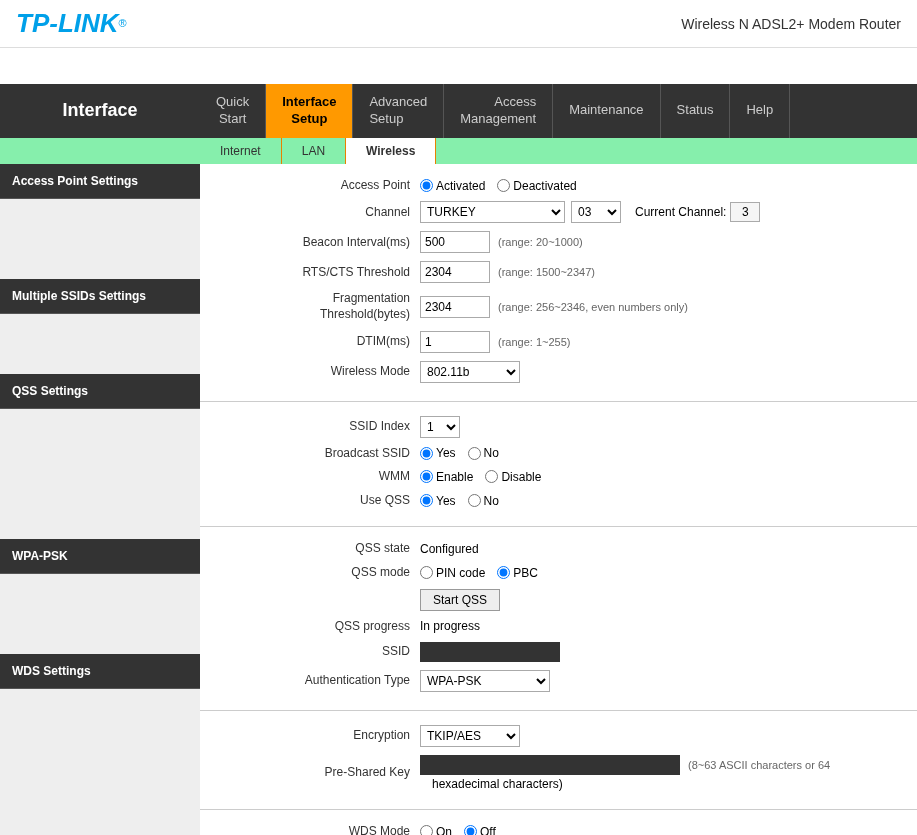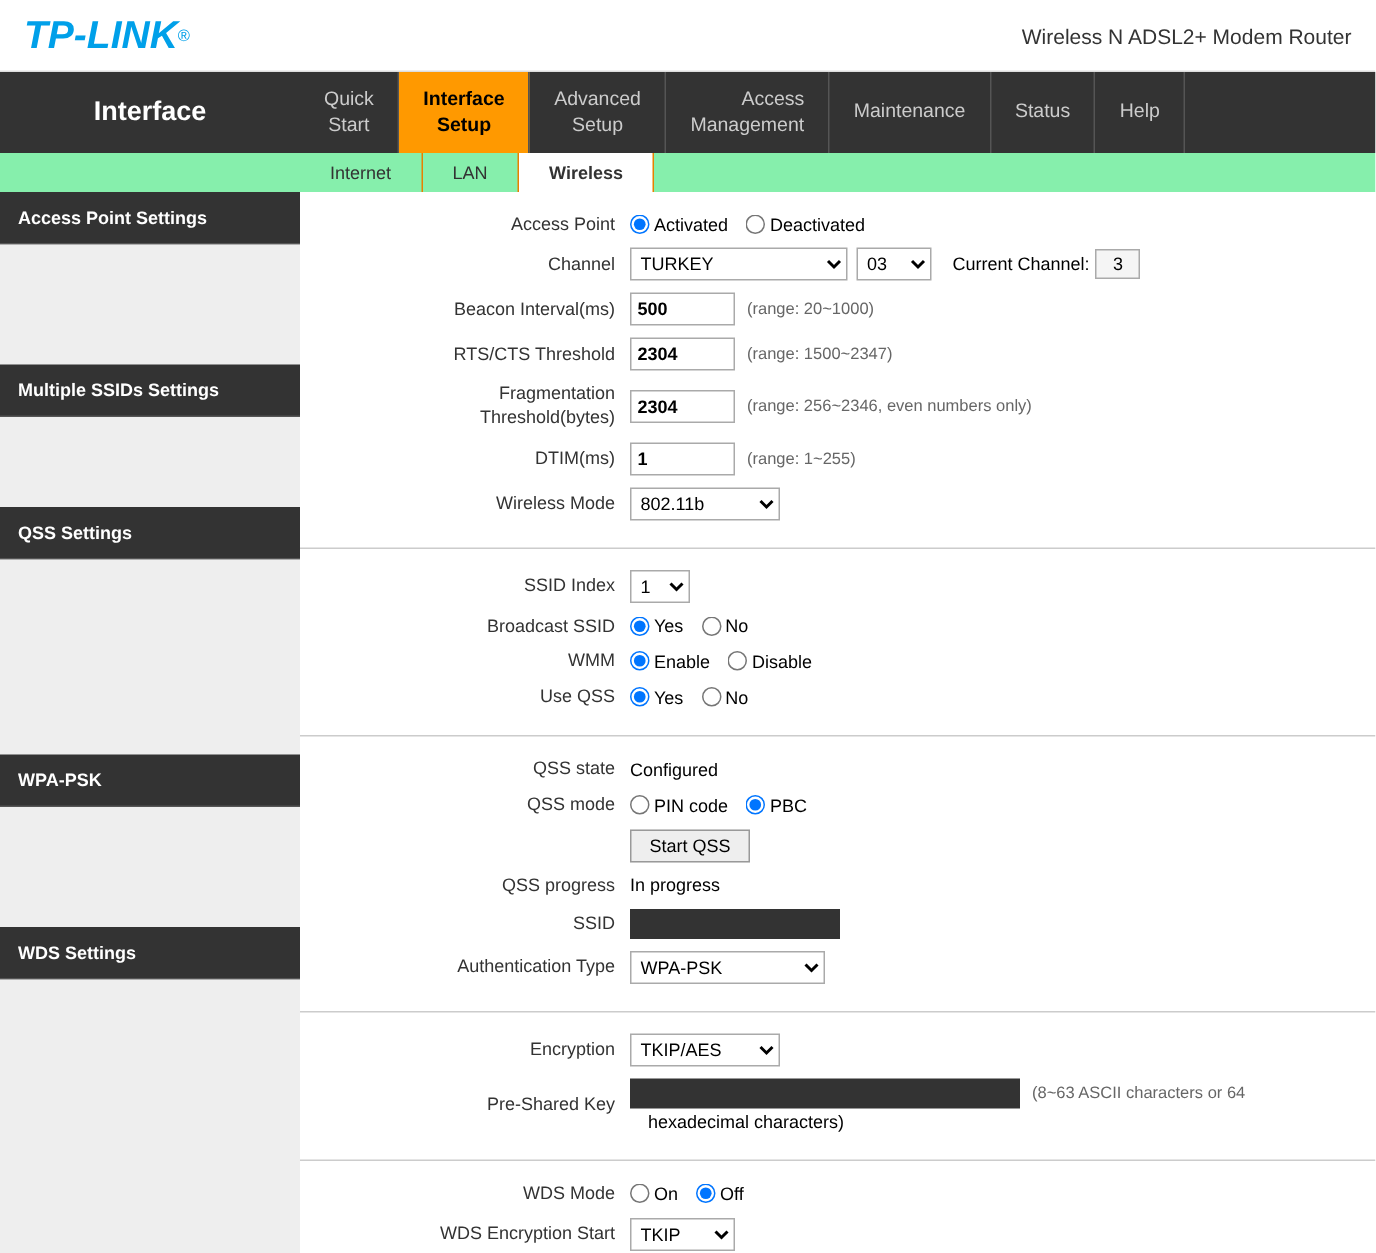--- a/index.html
+++ b/index.html
@@ -2,21 +2,21 @@
 <html><head>
   <meta charset="utf-8">
   <style>
     * { margin: 0; padding: 0; box-sizing: border-box; }
     body { font-family: Arial, sans-serif; font-size: 12px; background: #fff; width: 917px; }
 
     
     .header { display: flex; align-items: center; justify-content: space-between; padding: 8px 16px; background: #fff; border-bottom: 1px solid #ddd; }
 
     
-    .nav-bar { background: #333; display: flex; align-items: stretch; }
+    .nav-bar { background: #333; display: flex; align-items: stretch; margin-top: 36px; }
     .nav-left { background: #333; color: #fff; width: 200px; min-width: 200px; display: flex; align-items: center; justify-content: center; font-size: 18px; font-weight: bold; padding: 8px; }
     .nav-tabs { display: flex; flex: 1; }
     .nav-tab { color: #ccc; padding: 10px 16px; cursor: pointer; white-space: nowrap; display: flex; align-items: center; font-size: 13px; border-right: 1px solid #555; }
     .nav-tab.active { background: #f90; color: #000; font-weight: bold; }
     .nav-tab-text { text-align: center; line-height: 1.3; }
     .sub-nav-item { padding: 6px 20px; color: #333; cursor: pointer; font-size: 12px; border-right: 1px solid #e88000; }
     .sub-nav-item.active { background: #fff; color: #333; font-weight: bold; }
 
     
     .main { display: flex; }
@@ -32,21 +32,20 @@
 
     .form-row { display: flex; align-items: center; margin-bottom: 8px; }
     .form-label { text-align: right; width: 200px; min-width: 200px; padding-right: 10px; color: #333; line-height: 1.3; }
     .form-control { display: flex; align-items: center; flex: 1; }
 
     input[type="text"], input[type="password"] {
       border: 1px solid #aaa;
       padding: 2px 4px;
       font-size: 12px;
       height: 22px;
-      font-weight: bold;
     }
     select {
       border: 1px solid #aaa;
       padding: 2px 2px;
       font-size: 12px;
       height: 22px;
       background: #fff;
     }
 
     .range-hint { color: #666; margin-left: 8px; font-size: 11px; }
@@ -75,21 +74,21 @@
 <div class="nav-bar">
   <div class="nav-left">Interface</div>
   <div class="nav-tabs">
     <div class="nav-tab">
       <div class="nav-tab-text" style="text-align:center;">Quick<br>Start</div>
     </div>
     <div class="nav-tab active">
       <div class="nav-tab-text" style="text-align:center;">Interface<br>Setup</div>
     </div>
     <div class="nav-tab">
-      <div class="nav-tab-text" style="text-align:center;">Advanced<br>Setup</div>
+      <div class="nav-tab-text" style="text-align:left;">Advanced<br>Setup</div>
     </div>
     <div class="nav-tab">
       <div class="nav-tab-text" style="text-align:right;">Access<br>Management</div>
     </div>
     <div class="nav-tab">
       <div class="nav-tab-text">Maintenance</div>
     </div>
     <div class="nav-tab">
       <div class="nav-tab-text">Status</div>
     </div>

